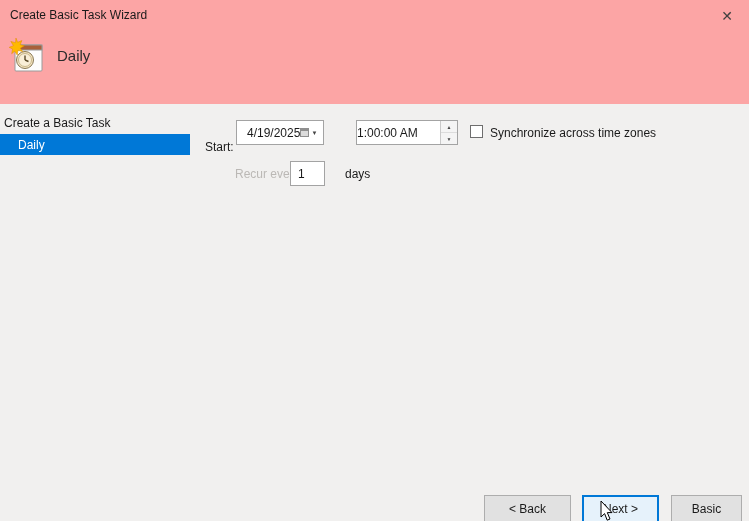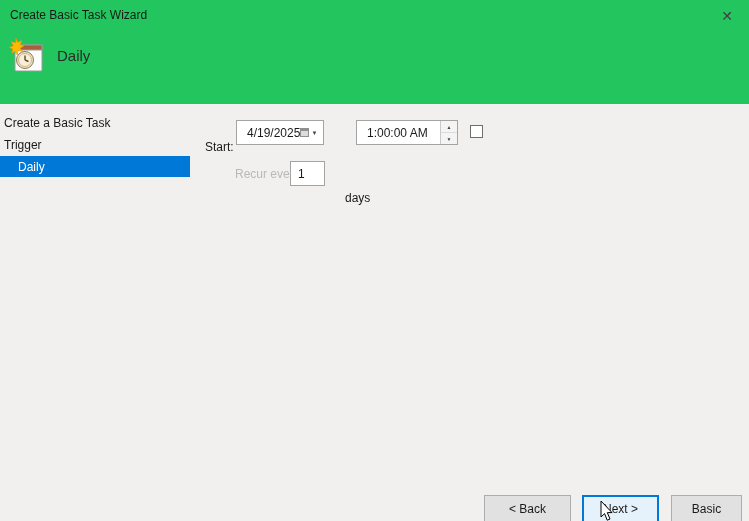--- a/index.html
+++ b/index.html
@@ -5,21 +5,21 @@
   * { margin: 0; padding: 0; box-sizing: border-box; }
   html, body { width: 749px; height: 521px; overflow: hidden; }
   body {
     font-family: "Liberation Sans", "DejaVu Sans", sans-serif;
     background: #ffffff;
     color: #1a1a1a;
     position: relative;
   }
   .window {
     position: absolute; left: 0; top: 0; width: 749px; height: 521px;
-    background: #22c55e; overflow: hidden;
+    background: #fca5a5; overflow: hidden;
   }
   
   .titlebar-text {
     position: absolute; left: 10px; top: 8px;
     font-size: 12px; color: #1a1a1a;
   }
   .close-btn {
     position: absolute; left: 711px; top: 2px; width: 32px; height: 28px;
     display: flex; align-items: center; justify-content: center;
     font-size: 14px; color: #404040; cursor: default;
@@ -53,21 +53,21 @@
   .date-field { left: 236px; top: 16px; width: 88px; height: 25px; padding-left: 10px; }
   .date-drop {
     margin-left: auto; display: flex; align-items: center; gap: 2px;
     padding-right: 6px; color: #777;
   }
   .date-drop .cal-box {
     width: 9px; height: 9px; border: 1px solid #8f8f8f; background: #dcdcdc;
     border-top: 3px solid #8f8f8f;
   }
   .date-drop .caret { font-size: 6px; color: #444; }
-  .time-field { left: 356px; top: 16px; width: 102px; height: 25px; padding-left: 10px; }
+  .time-field { left: 356px; top: 16px; width: 102px; height: 25px; }
   .spinner {
     margin-left: auto; width: 17px; height: 23px; display: flex; flex-direction: column;
     border-left: 1px solid #c9c9c9;
   }
   .spin-btn {
     flex: 1; display: flex; align-items: center; justify-content: center;
     background: #f4f4f4; font-size: 5px; color: #444;
   }
   .spin-btn.up { border-bottom: 1px solid #dcdcdc; }
   .checkbox {
@@ -110,23 +110,20 @@
     </svg>
   </div>
   <div class="page-title">Daily</div>
 
   <div class="body-area">
 
     <div class="sidebar">
       <div class="side-item">
         <span>Create a Basic Task</span>
       </div>
-      <div class="side-item">
-        <span>Trigger</span>
-      </div>
       <div class="side-item active">
         <span>Daily</span>
       </div>
     </div>
 
     <div class="lbl" style="left:205px; top:36px;">Start:</div>
 
     <div class="field date-field">
       <span>4/19/2025</span>
       <span class="date-drop">
@@ -141,26 +138,27 @@
         <span class="spin-btn up">
           <span>▲</span>
         </span>
         <span class="spin-btn">
           <span>▼</span>
         </span>
       </span>
     </div>
 
     <div class="checkbox"></div>
+    <div class="lbl" style="left:490px; top:22px;">Synchronize across time zones</div>
 
     <div class="lbl muted" style="left:235px; top:63px;">Recur every:</div>
     <div class="field recur-input">
       <span>1</span>
     </div>
-    <div class="lbl" style="left:345px; top:63px;margin-top:24px;">days</div>
+    <div class="lbl" style="left:345px; top:63px;">days</div>
   </div>
 
   <div class="btn btn-back">
     <span>&lt; Back</span>
   </div>
   <div class="btn btn-next">
     <span>Next &gt;</span>
   </div>
   <div class="btn btn-cancel">
     <span>Basic</span>

